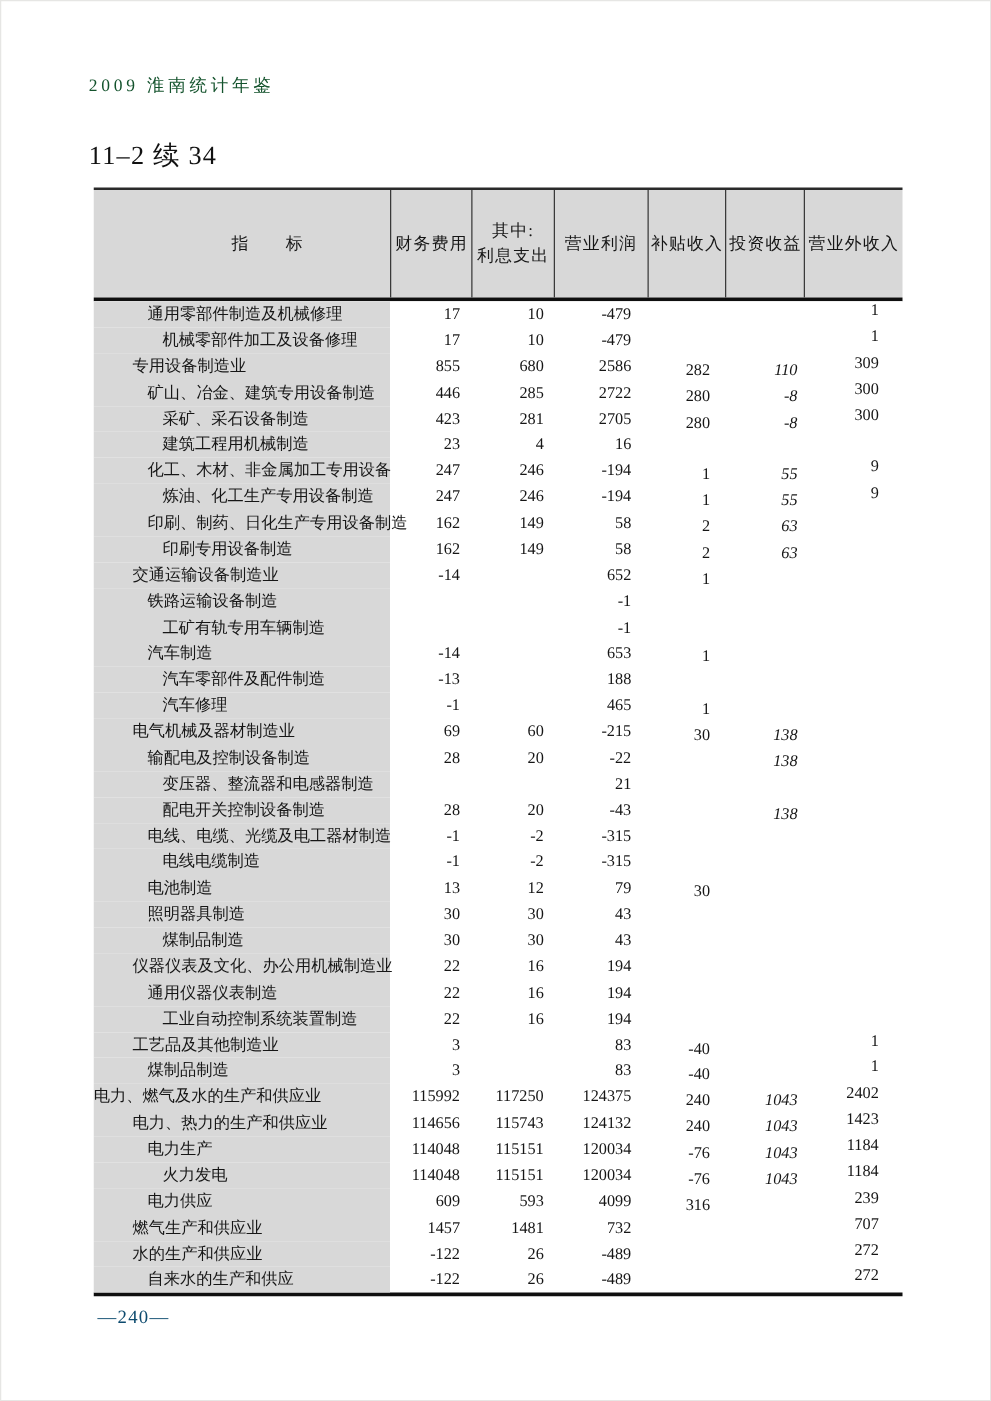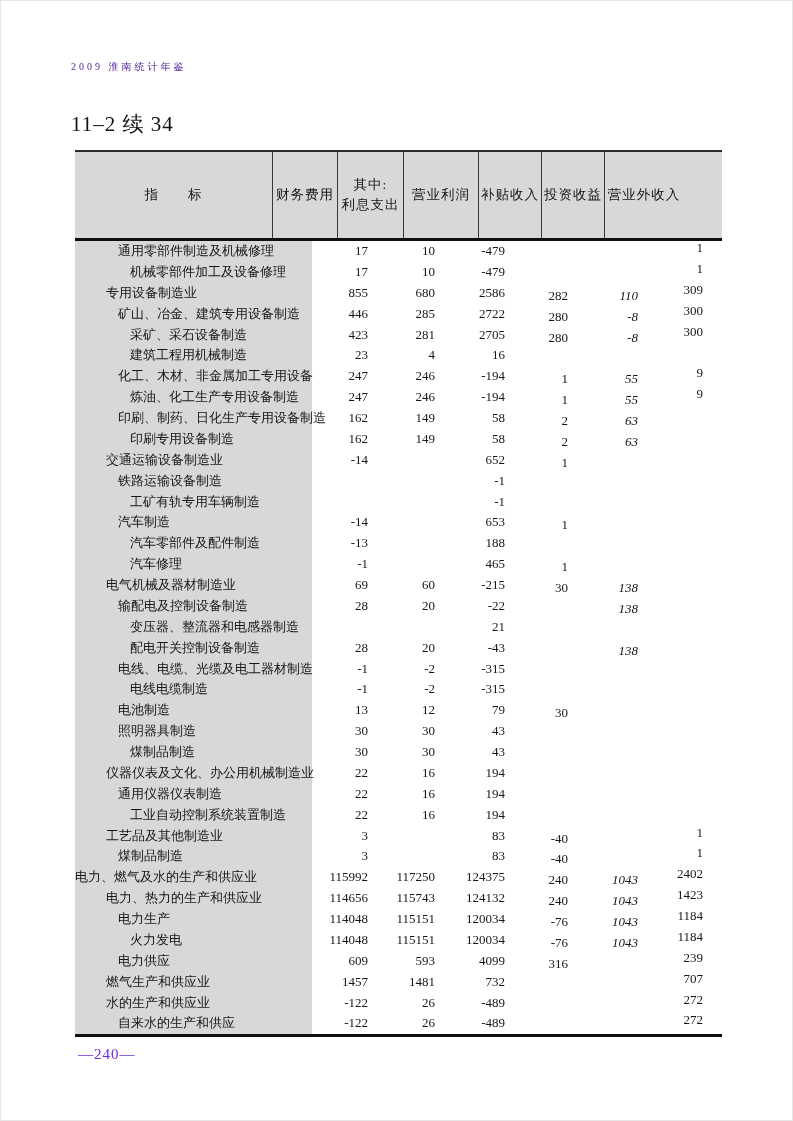--- a/index.html
+++ b/index.html
@@ -9,21 +9,21 @@
     font-family:"Liberation Serif","DejaVu Serif",serif;
   }
   .page{
     position:relative;width:793px;height:1121px;
     background:#ffffff;
     box-shadow:inset 0 0 0 1px #e6e6e4;
     overflow:hidden;
   }
   .yearbook-title{
     position:absolute;left:71px;top:60px;
-    font-size:10px;color:#4c1d95;letter-spacing:3px;
+    font-size:14px;color:#14532d;letter-spacing:3px;
     white-space:nowrap;
   }
   .table-caption{
     position:absolute;left:71px;top:110px;
     font-size:21px;color:#111;letter-spacing:1px;
     white-space:nowrap;
   }
   .stat-table{
     position:absolute;left:75px;top:150px;width:647px;
   }
@@ -31,21 +31,21 @@
   .header-row{
     display:flex;height:86px;background:#d8d8d8;
     align-items:center;
   }
   .hcell{
     height:100%;display:flex;align-items:center;justify-content:center;
     font-size:13.5px;color:#161616;text-align:center;
     box-sizing:border-box;letter-spacing:1px;
   }
   .hcell.sep{border-right:1px solid #3a3a3a;}
-  .hc0{width:198px;}
+  .hc0{width:198px;margin-left:41px;}
   .hc1{width:65px;}
   .hc2{width:66px;white-space:pre-line;line-height:1.5;}
   .hc3{width:75px;}
   .hc4{width:63px;}
   .hc5{width:63px;}
   .hc6{width:78px;}
   .thick-line{height:0;border-top:3px solid #0f0f0f;}
   .tbody{background:#ffffff;}
   .trow{display:flex;height:20.89px;line-height:20.89px;}
   .cell{box-sizing:border-box;white-space:nowrap;}
@@ -65,21 +65,21 @@
   .trow .num:nth-child(6){width:63px;padding-right:6px;transform:translateY(3px);font-style:italic;}
   .trow .num:nth-child(7){width:78px;padding-right:19px;transform:translateY(-3px);}
   
   .ind0{}
   .ind1{padding-left:31px;}
   .ind2{padding-left:43px;}
   .ind3{padding-left:55px;font-family:Liberation Serif, serif;}
   .bottom-border{height:0;border-top:3px solid #0f0f0f;}
   .page-number{
     position:absolute;left:78px;top:1046px;
-    font-size:15px;color:#6d28d9;letter-spacing:1px;font-family:Liberation Serif, serif;
+    font-size:15px;color:#0c4a6e;letter-spacing:1px;font-family:Liberation Serif, serif;
   }
 </style>
 </head>
 <body>
 
 <div class="page">
 
   <div class="yearbook-title">2009 淮南统计年鉴</div>
 
   <div class="table-caption">11–2 续 34</div>

